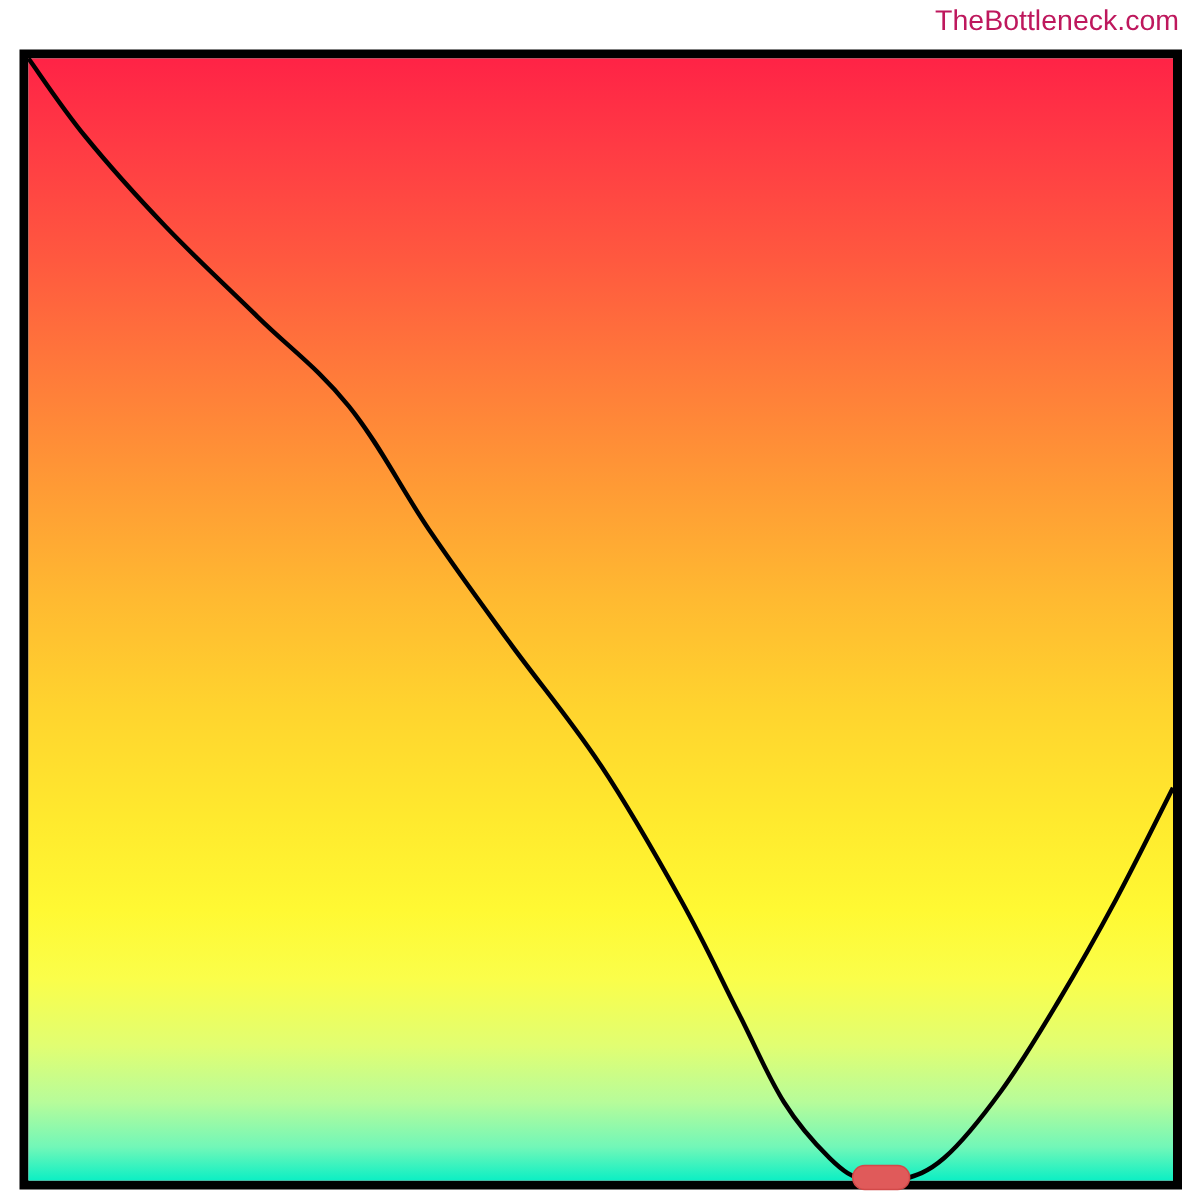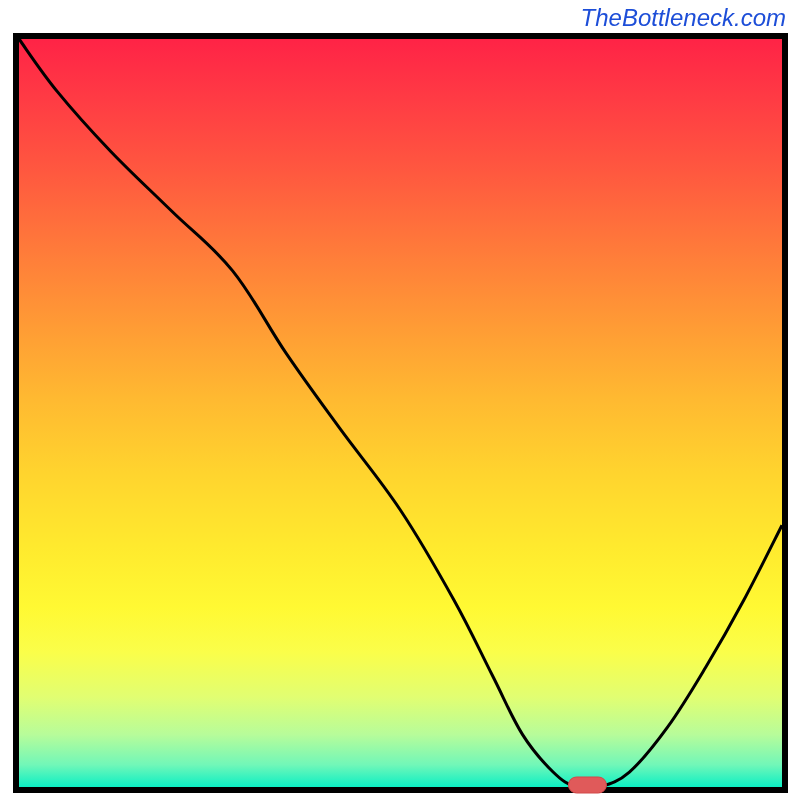--- a/index.html
+++ b/index.html
@@ -12,25 +12,24 @@
   }
   .container {
     position: relative;
     width: 800px;
     height: 800px;
   }
   .watermark {
     position: absolute;
     top: 4px;
     right: 14px;
-    font-size: 24px;
+    font-size: 19px;
     font-weight: 500;
-    color: #1d4ed8;
+    color: #be185d;
     z-index: 10;
-    font-style: italic;
   }
   .plot-frame {
     position: absolute;
     top: 33px;
     left: 13px;
     width: 775px;
     height: 760px;
     box-sizing: border-box;
     border: 6px solid #000;
   }

